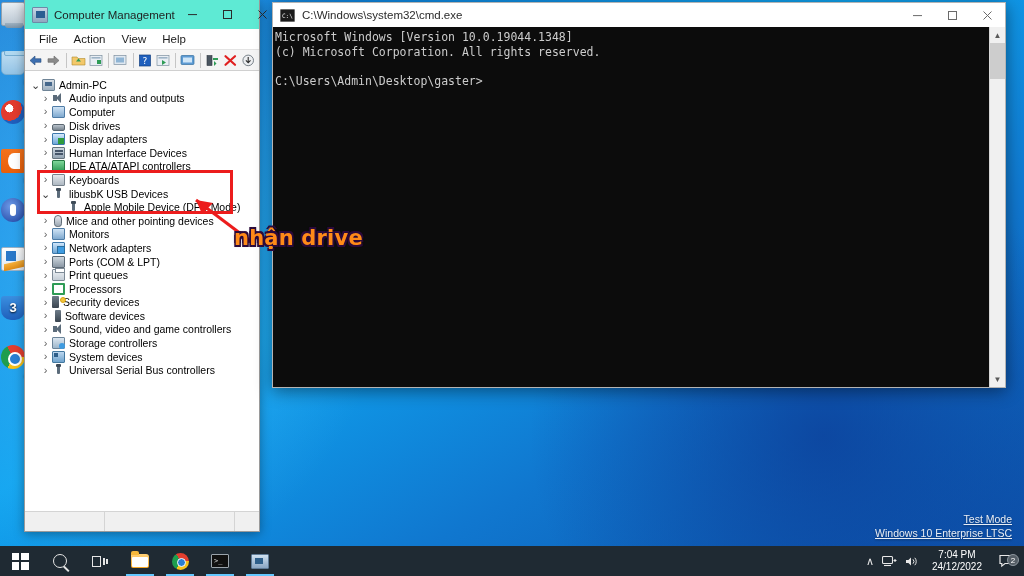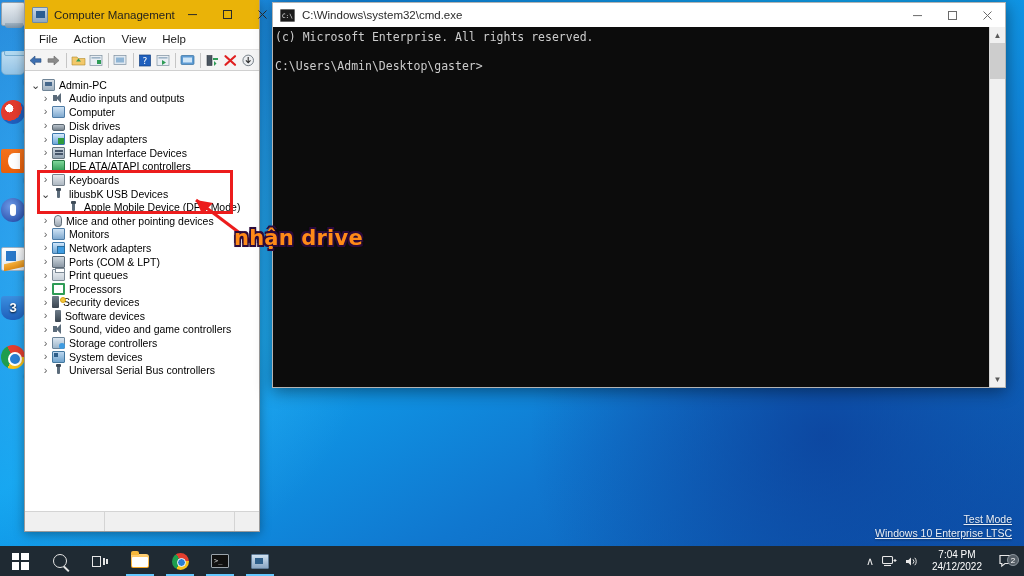--- a/index.html
+++ b/index.html
@@ -69,21 +69,21 @@
   .window { position: absolute; background: #fff; z-index: 5; }
 
   
   #computer-management {
     left: 24px; top: 0px; width: 236px; height: 532px;
     border: 1px solid #9a9a9a; border-top: none;
     box-shadow: 0 2px 10px rgba(0,0,0,.35);
     display: flex; flex-direction: column;
   }
   .cm-titlebar {
-    height: 29px; background: #eab308; display: flex; align-items: center;
+    height: 29px; background: #5eead4; display: flex; align-items: center;
     padding-left: 7px; flex: none;
   }
   .cm-titlebar .app-ico {
     width: 16px; height: 16px; flex: none; position: relative; margin-right: 6px;
     background: linear-gradient(#c7d6e6,#8fa7c0); border:1px solid #6d89a6; border-radius:1px;
   }
   .cm-titlebar .app-ico::after{content:"";position:absolute;left:3px;top:3px;width:9px;height:7px;background:#2b5d92;}
   .cm-title { font-size: 11.5px; color: #1f1f1f; flex: 1; white-space: nowrap; }
   .win-btns { display: flex; flex: none; height: 29px; }
   .win-btn {
@@ -554,21 +554,21 @@
           </svg>
       </div>
       <div class="win-btn close">
         <svg width="11" height="11" viewBox="0 0 11 11">
             <path d="M1.5 1.5l8 8M9.5 1.5l-8 8" stroke="#6a6a6a" stroke-width="1" fill="none"></path>
           </svg>
       </div>
     </div>
   </div>
   <div class="cmd-body">
-    <div class="cmd-console" id="cmd-console"><div>(c) Microsoft Enterprise. All rights reserved.</div><div>&nbsp;</div><div>C:\Users\Admin\Desktop\gaster&gt;</div></div>
+    <div class="cmd-console" id="cmd-console"><div>Microsoft Windows [Version 10.0.19044.1348]</div><div>(c) Microsoft Corporation. All rights reserved.</div><div>&nbsp;</div><div>C:\Users\Admin\Desktop\gaster&gt;</div></div>
     <div class="cmd-scroll">
       <div class="sc-arrow">▲</div>
       <div class="sc-track">
         <div class="sc-thumb"></div>
       </div>
       <div class="sc-arrow">▼</div>
     </div>
   </div>
 </div>
 

